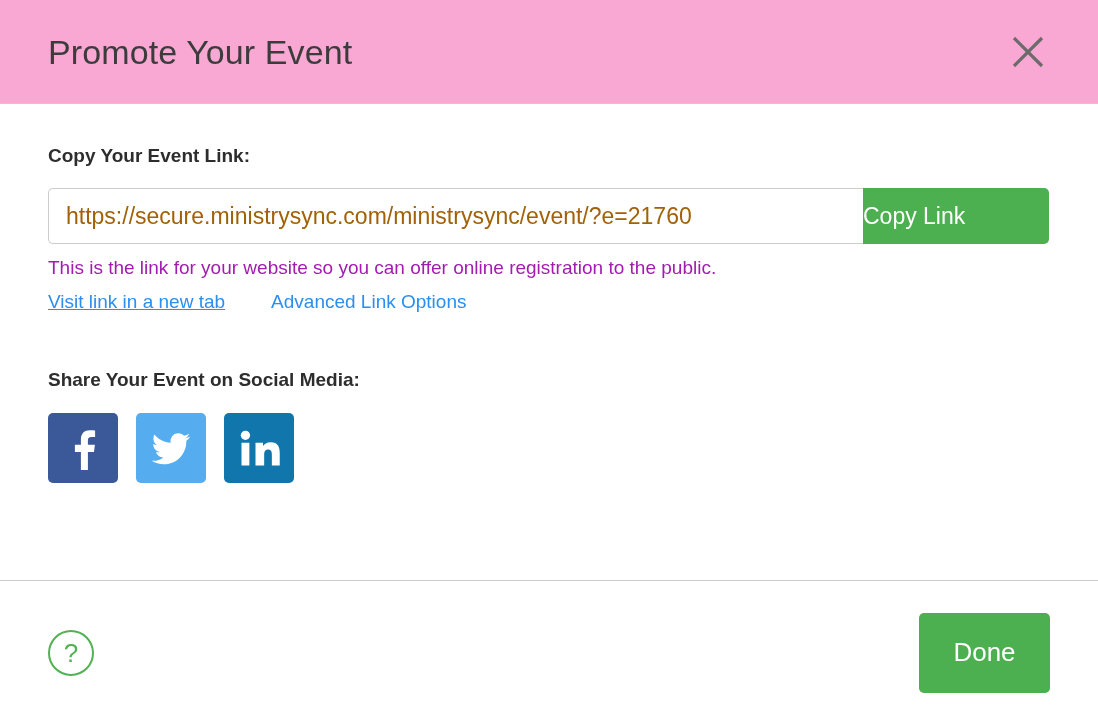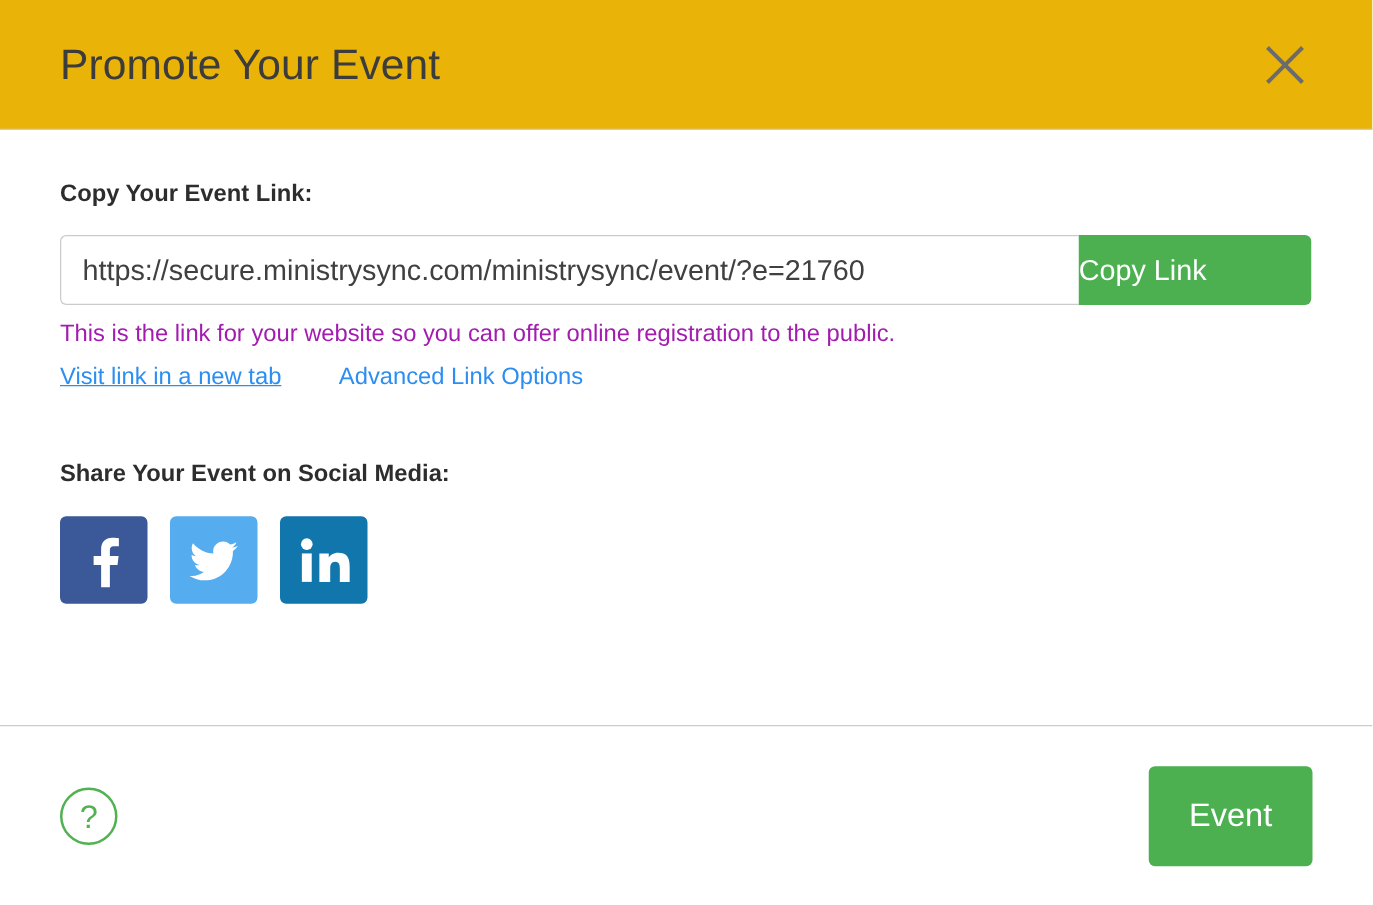--- a/index.html
+++ b/index.html
@@ -21,21 +21,21 @@
     height: 724px;
     background: #ffffff;
     display: flex;
     flex-direction: column;
   }
 
   
   .modal-header {
     height: 104px;
     box-sizing: border-box;
-    background: #eab308;
+    background: #f9a8d4;
     border-bottom: 1px solid #cccccc;
     display: flex;
     align-items: center;
     justify-content: space-between;
     padding: 0 30px 0 48px;
     flex: 0 0 auto;
   }
   .modal-title {
     font-size: 34px;
     font-weight: 400;
@@ -82,21 +82,21 @@
     margin-top: 23px;
     width: 1001px;
     height: 56px;
   }
   .link-input {
     flex: 1 1 auto;
     box-sizing: border-box;
     height: 56px;
     font-family: "Liberation Sans", sans-serif;
     font-size: 23px;
-    color: #404040;
+    color: #a16207;
     padding: 0 14px 0 17px;
     border: 1px solid #cbcbcb;
     border-right: none;
     border-radius: 5px 0 0 5px;
     background: #ffffff;
     outline: none;
     min-width: 0;
   }
   .copy-btn {
     flex: 0 0 auto;
@@ -264,16 +264,16 @@
 
       </div>
     </div>
 
   </div>
 
   <div class="modal-footer">
     <div class="help-circle">
       <span>?</span>
     </div>
-    <button class="done-btn">Event</button>
+    <button class="done-btn">Done</button>
   </div>
 
 </div>
 
 </body></html>

